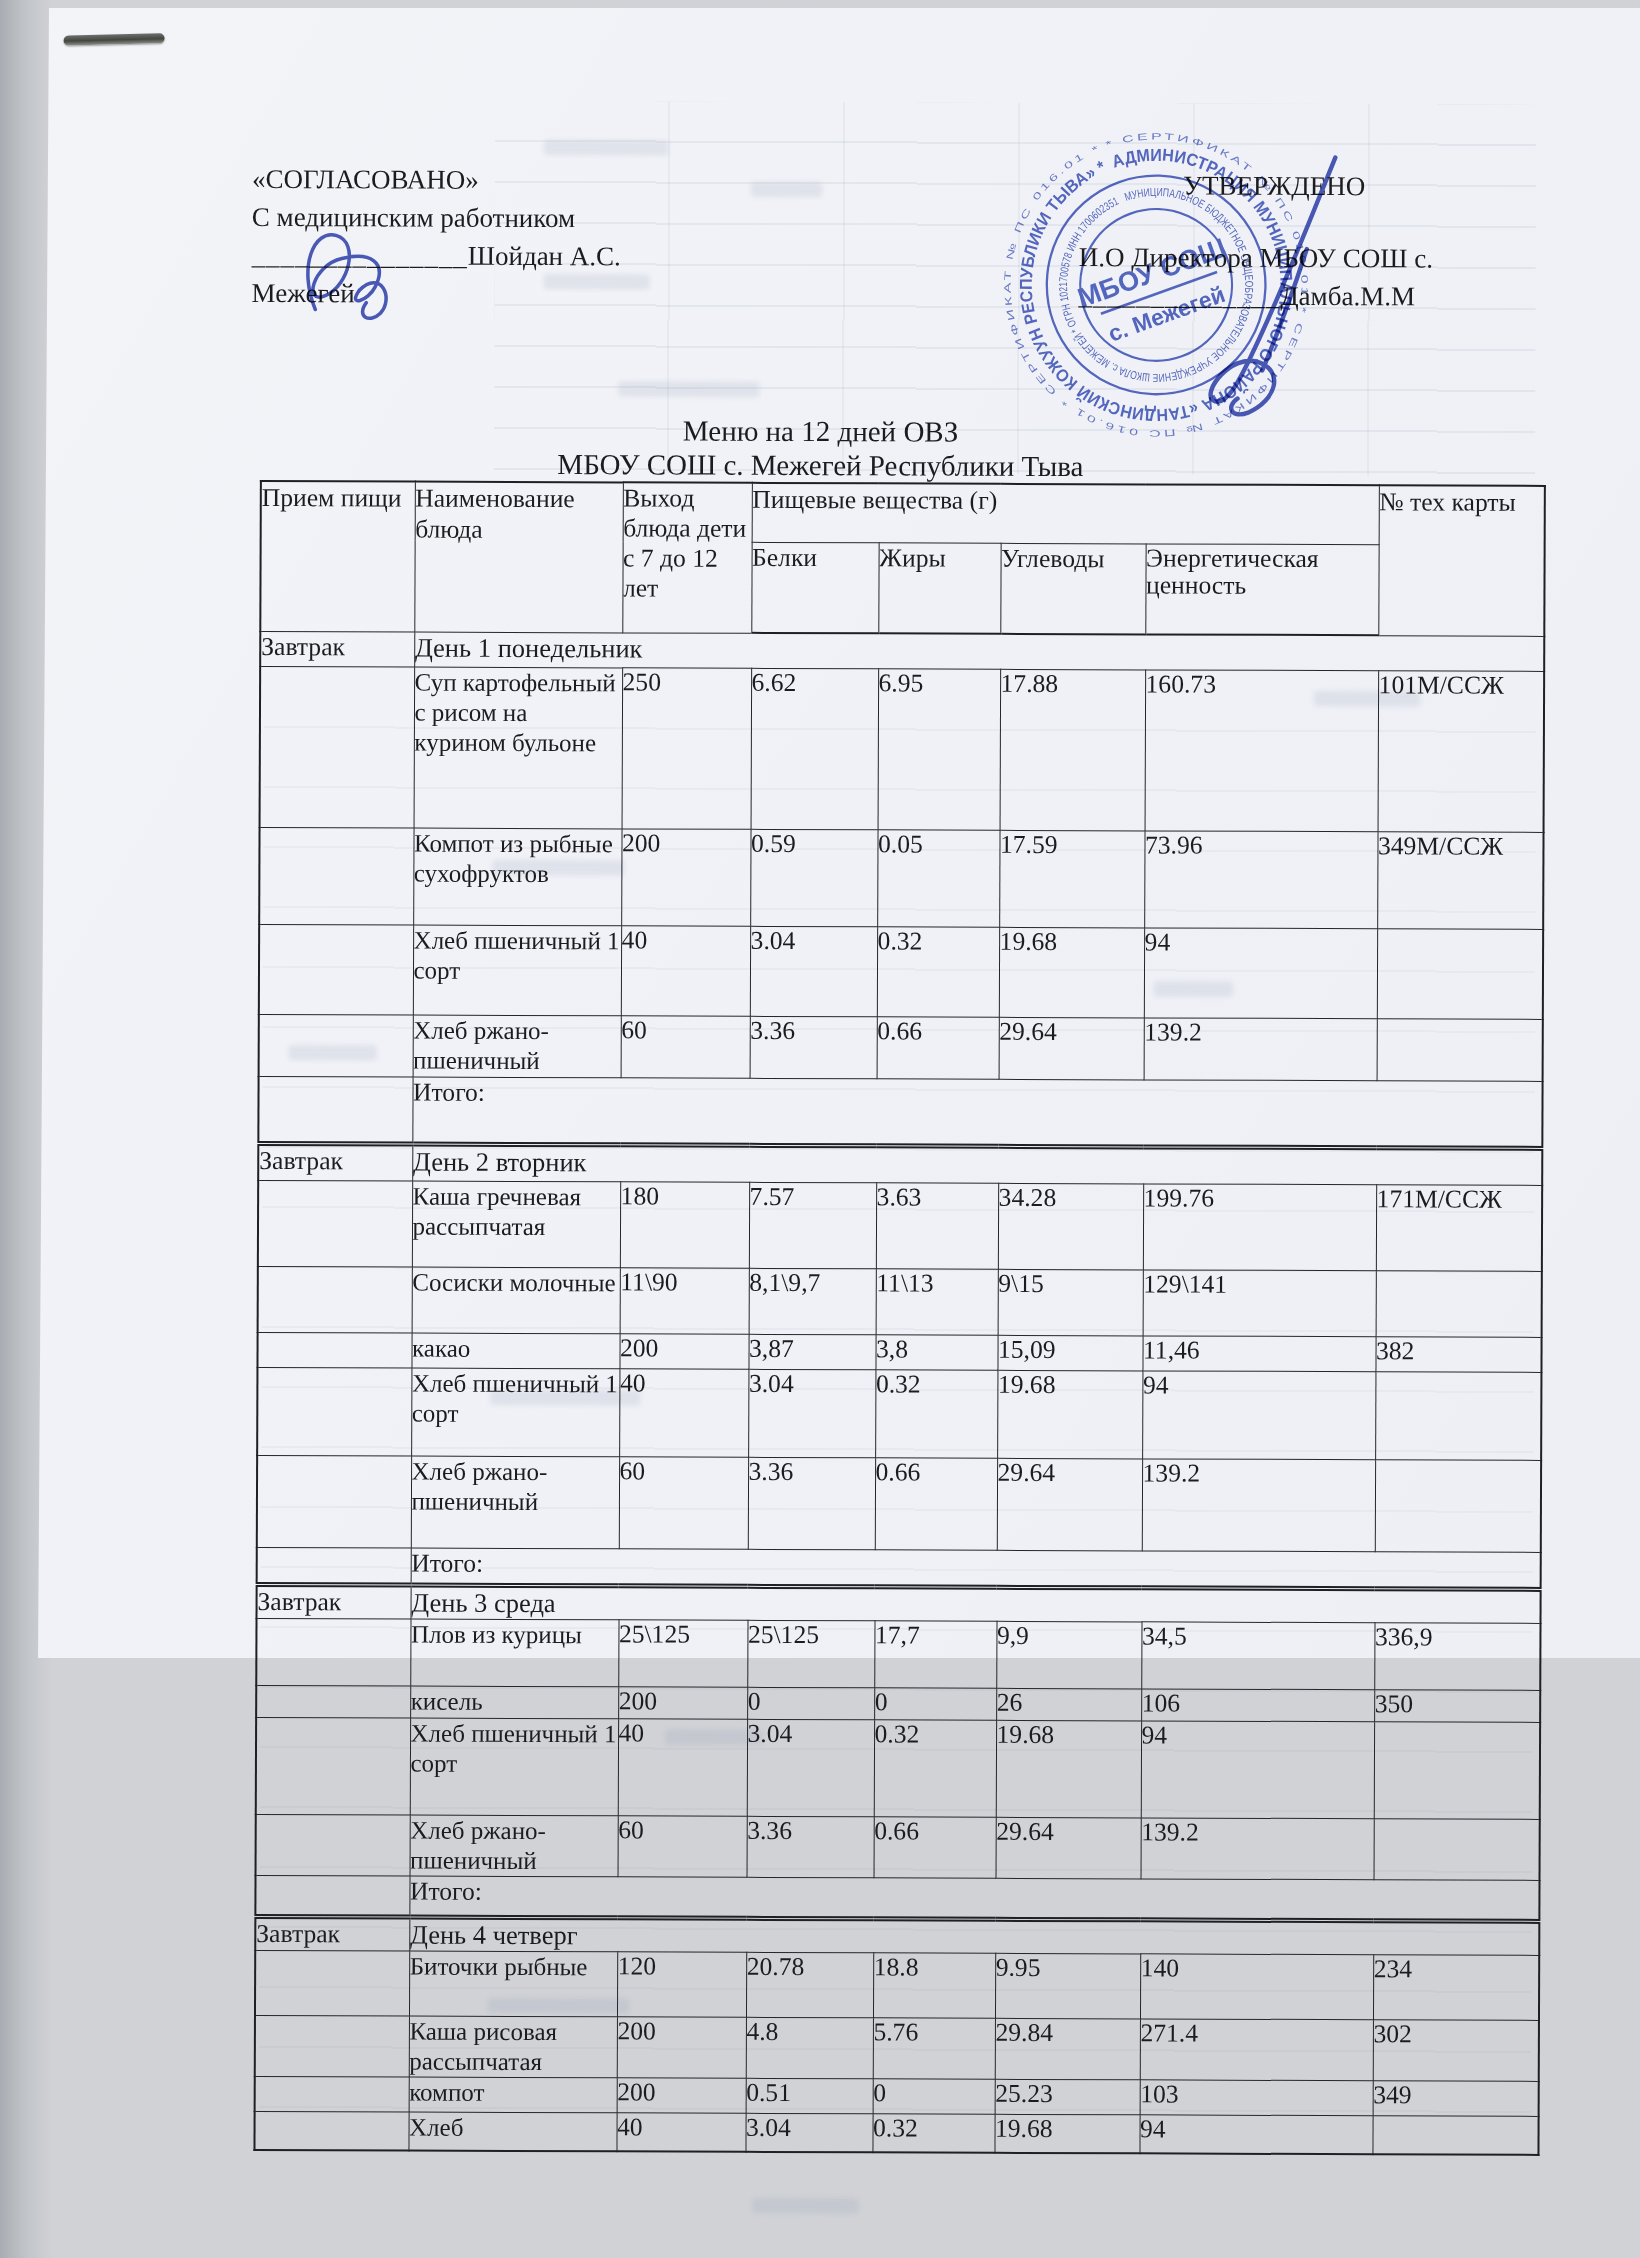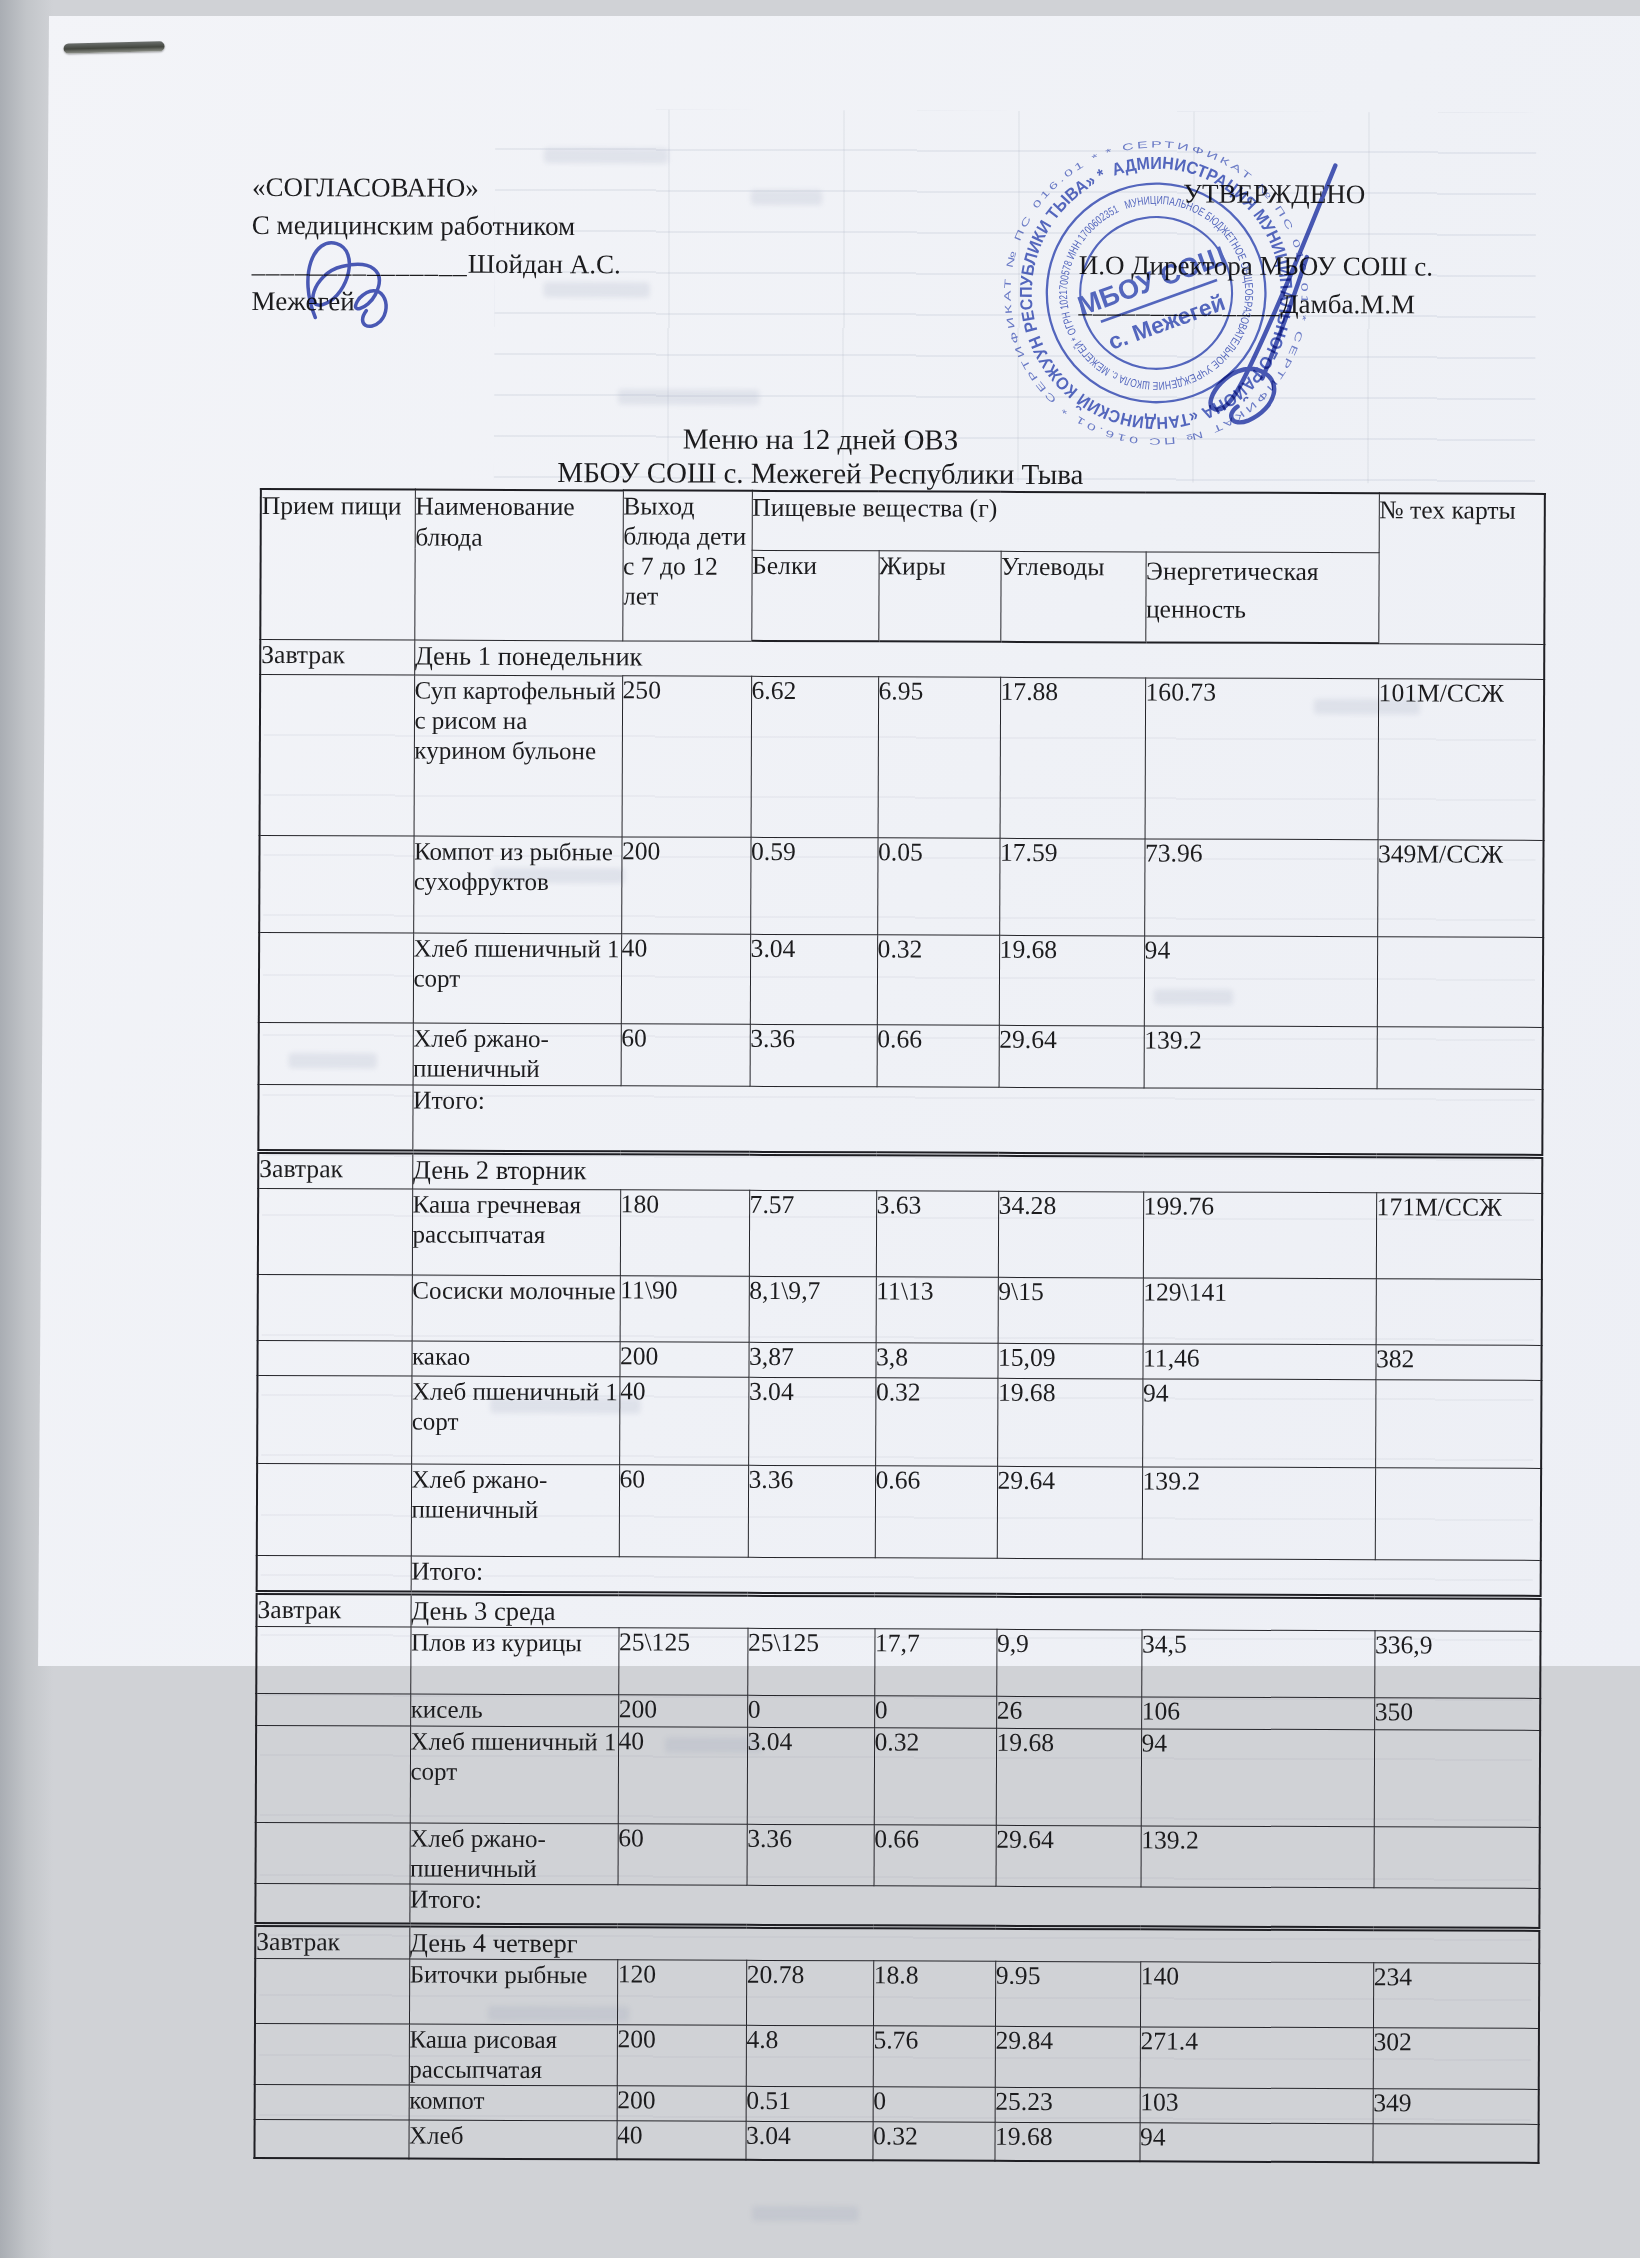--- a/index.html
+++ b/index.html
@@ -3,21 +3,21 @@
 <meta charset="utf-8">
 <style>
   html,body{margin:0;padding:0;}
   body{
     width:1641px;height:2258px;overflow:hidden;position:relative;
     background:linear-gradient(90deg,#a9adb3 0px,#c2c5c9 26.5px,#d0d2d6 53px,#d0d2d6 100%);
     font-family:"Liberation Serif","DejaVu Serif",serif;
     color:#1c1c1e;
   }
   .paper{
-    position:absolute;left:0;top:16px;width:1641px;height:1650px;
+    position:absolute;left:0;top:8px;width:1641px;height:1650px;
     background:linear-gradient(120deg,#f3f4f8 0%,#eff1f6 55%,#edeff5 100%);
     clip-path:polygon(49px 0px,1641px 0px,1641px 2258px,34px 2258px);
   }
   .tilt{position:absolute;left:0;top:0;width:1641px;height:2258px;transform:rotate(0.22deg);transform-origin:265px 441px;}
   .staple{
     position:absolute;left:62px;top:26.5px;width:101px;height:9.7px;border-radius:5.3px;
     background:linear-gradient(180deg,#6b6f6d,#43463f 55%,#8d9089);
     transform:rotate(-1.6deg);box-shadow:0 0.9px 1.8px rgba(0,0,0,.35);
   }
   
@@ -36,21 +36,21 @@
   }
   table.menu td,table.menu th{
     border:1.8px solid #26262b;vertical-align:top;overflow:hidden;
     font-weight:normal;text-align:left;padding:0;
   }
   table.menu{border:2.6px solid #1f1f24;}
   thead th{font-weight:bold;font-size:25.6px;}
   .th-c{text-align:center;padding-top:7px;line-height:31px;}
   .th-out{text-align:center;padding-top:5.3px;line-height:30px;}
   .th-sub{padding:8.8px 3.5px 0 12.4px;}
-  .th-energy{text-align:center;padding-top:8.8px;line-height:38px;font-family:Liberation Serif, serif;}
+  .th-energy{text-align:center;padding-top:8.8px;line-height:27px;font-family:Liberation Serif, serif;}
   thead tr.sub th{border-bottom:2.6px solid #1f1f24;margin-left:36px;}
   .c-meal{font-weight:bold;padding:2.6px 0 0 13.2px;}
   .c-day{font-weight:bold;font-size:26.5px;padding:2.6px 0 0 10.6px;}
   .c-total{font-weight:bold;padding:6.2px 0 0 10.6px;}
   .c-name{padding:5.3px 7px 0 10.6px;font-size:25px;line-height:30px;}
   .c-num{padding:7px 1.8px 0 15px;line-height:28px;}
   .c-card{padding:7px 1.8px 0 19.4px;line-height:28px;}
   tr.row-day td{border-top:5.3px double #1f1f24;}
   tbody tr:first-child td{border-top:1.8px solid #26262b;}
   

